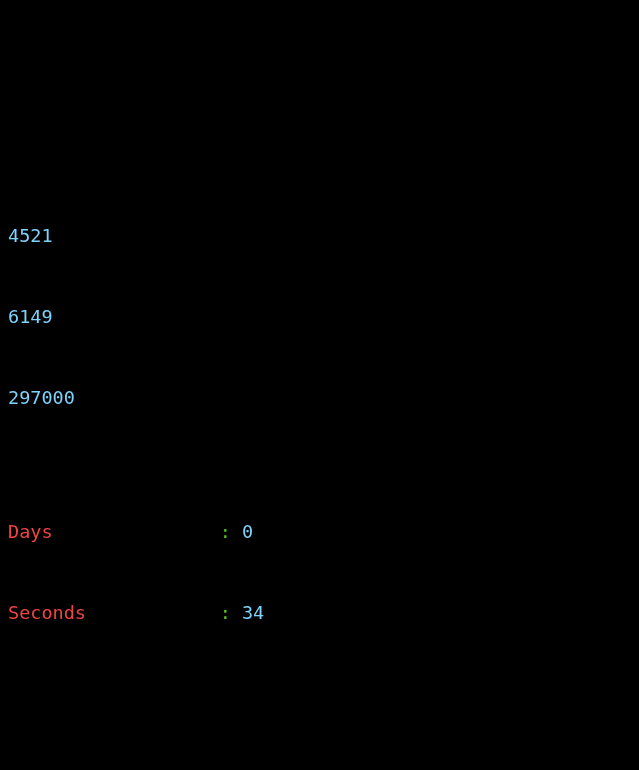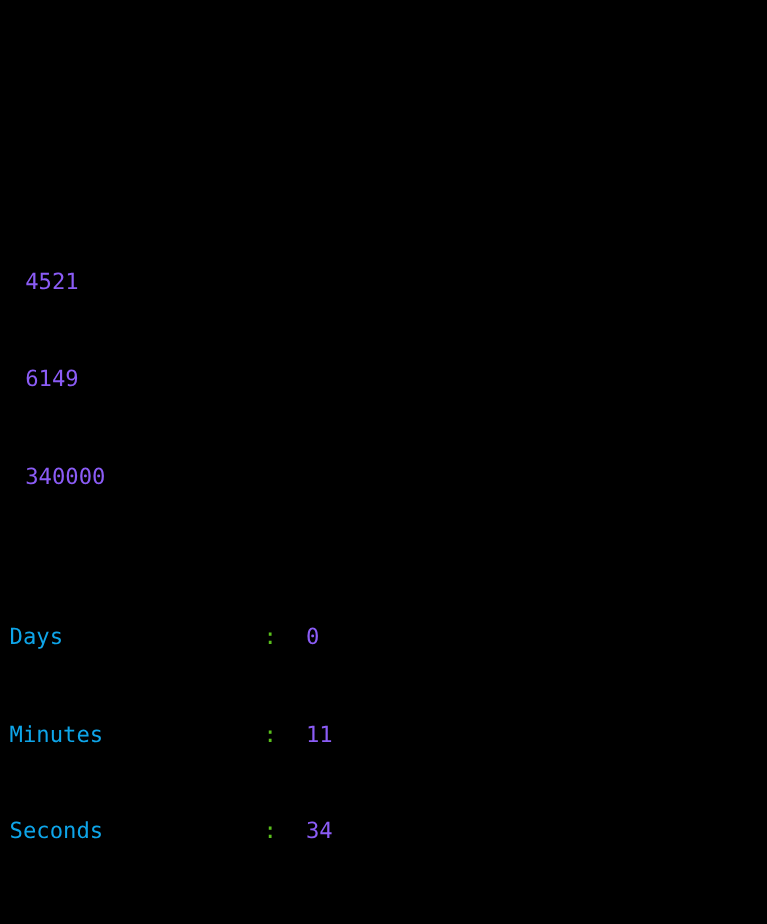--- a/index.html
+++ b/index.html
@@ -24,42 +24,41 @@
     position: absolute;
     left: 8px;
     top: -19px;            
     white-space: pre;
   }
   .line {
     height: 26.9px;
     white-space: pre;
     display: block;
   }
-  .val   { color: #8b5cf6; margin-left: 13px; }
-  .lbl   { color: #0ea5e9; }
+  .val   { color: #7dd3fc; }
+  .lbl   { color: #ef4444; }
   .sep   { color: #5ac01c; }
   .clipped { color: #c8c8c8; }
 </style>
 </head>
 <body>
 
 <div id="terminal">
   <div id="screen">
 
     
     <span class="line clipped"></span>
 
     
     <span class="line val">4521</span>
     <span class="line val">6149</span>
-    <span class="line val">340000</span>
+    <span class="line val">297000</span>
 
     
     <span class="line"><span class="lbl">Days               </span><span class="sep">:</span><span class="val"> 0</span></span>
-    <span class="line"><span class="lbl">Minutes            </span><span class="sep">:</span><span class="val"> 11</span></span>
     <span class="line"><span class="lbl">Seconds            </span><span class="sep">:</span><span class="val"> 34</span></span>
     
     
     
     
     
     
     
 
     

